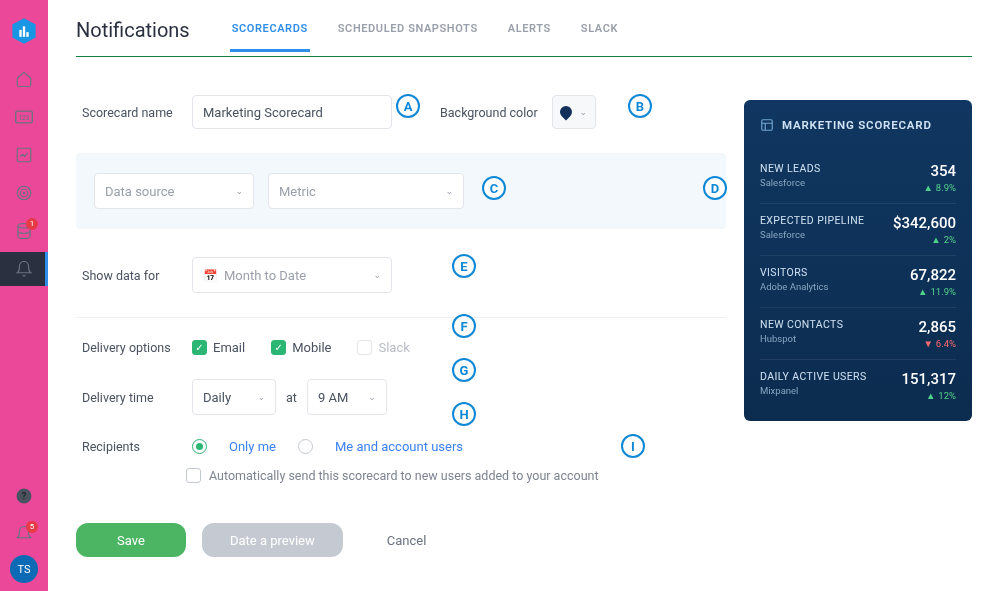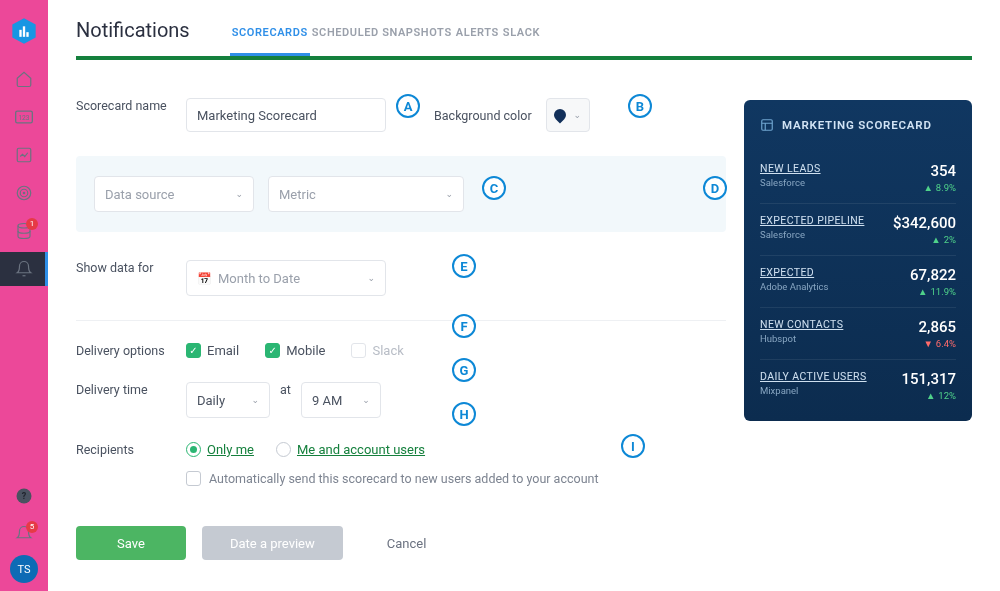--- a/index.html
+++ b/index.html
@@ -14,28 +14,28 @@
 .sidebar .nav-item .ic { stroke:#6b7380; fill:none; }
 .sidebar .nav-item.active { background:#2b3040; }
 .sidebar .nav-item.active::after { content:""; position:absolute; right:0; top:0; bottom:0; width:3px; background:#2f8fe8; }
 .sidebar .nav-item .badge { position:absolute; top:4px; right:10px; width:12px; height:12px; background:#e63a46; border-radius:50%; font-size:8px; color:#fff; display:flex; align-items:center; justify-content:center; line-height:1;}
 .sidebar .spacer { flex:1; }
 .sidebar .avatar { width:28px; height:28px; border-radius:50%; background:#0d6bb5; color:#fff; font-size:11px; display:flex; align-items:center; justify-content:center; margin-bottom:8px; }
 
 
 .main { flex:1; padding: 18px 28px 0 28px; position:relative; }
 
-.page-head { display:flex; align-items:flex-end; gap:40px; border-bottom:4px solid #15803d; }
+.page-head { display:flex; align-items:center; gap:40px; border-bottom:1px solid #15803d; }
 .page-title { font-size:20px; color:#2b3040; font-weight:400; padding-bottom:14px; }
-.tabs { display:flex; font-size:11px; letter-spacing:0.6px; }
+.tabs { display:flex; gap:26px; font-size:11px; letter-spacing:0.6px; }
 .tab { color:#9aa0ab; padding: 0 2px 14px 2px; cursor:pointer; font-weight:600;}
 .tab.active { color:#2f8fe8; border-bottom:3px solid #2f8fe8; }
 
 .form-area { padding-top: 38px; width: 650px; }
-.row { display:flex; align-items:flex-start; margin-bottom: 24px; }
+.row { display:flex; align-items:center; margin-bottom: 24px; margin-left: 6px; }
 .lbl { width:110px; font-size:12.5px; color:#4a5260; }
 .input { height:34px; border:1px solid #e2e5ea; border-radius:4px; padding:0 10px; font-size:13px; color:#4a5260; background:#fff; display:flex; align-items:center; }
 .name-input { width:200px; }
 .bgcolor { margin-left:48px; display:flex; align-items:center; gap:14px;}
 .colorbox { width:44px; height:34px; border:1px solid #e2e5ea; background:#f7f8f9; border-radius:4px; display:flex; align-items:center; justify-content:space-evenly; cursor:pointer;}
 .swatch { width:12px; height:12px; border-radius:50% 50% 50% 0; transform: rotate(-45deg); background:#12305a; }
 .caret { font-size:9px; color:#9aa0ab; }
 
 .datasource-block { background:#f2f8fb; border-radius:4px; padding:20px 18px; margin-bottom:28px; display:flex; gap:14px; position:relative;}
 .select { height:36px; border:1px solid #e2e5ea; border-radius:4px; background:#fff; padding:0 10px; font-size:13px; color:#9aa0ab; display:flex; align-items:center; justify-content:space-between; cursor:pointer; }
@@ -52,41 +52,41 @@
 .chk .box { width:15px; height:15px; border:1px solid #c5cad2; border-radius:3px; display:flex; align-items:center; justify-content:center;}
 .chk .box.checked { background:#2bb673; border-color:#2bb673; color:#fff; font-size:10px;}
 .chk.disabled { color:#b8bdc6; }
 .chk.disabled .box { border-color:#e2e5ea; }
 
 .freq { width:84px; justify-content:space-between; color:#4a5260;}
 .attxt { font-size:12.5px; color:#4a5260; margin:0 10px; }
 .time { width:80px; justify-content:space-between; color:#4a5260;}
 
 .radios { display:flex; gap:22px; align-items:center;}
-.radio { display:flex; align-items:center; gap:6px; font-size:13px; color:#15803d; cursor:pointer;text-decoration:underline;}
+.radio { display:flex; align-items:center; gap:22px; font-size:13px; color:#3b82f6; cursor:pointer;}
 .rdot { width:15px; height:15px; border:1px solid #c5cad2; border-radius:50%; display:flex; align-items:center; justify-content:center;}
 .rdot.on { border-color:#2bb673; }
 .rdot.on::after { content:""; width:7px; height:7px; background:#2bb673; border-radius:50%; }
 
 .auto-row { display:flex; align-items:center; gap:8px; font-size:12.5px; color:#7d8491; margin-left:110px; margin-top:-10px; margin-bottom:40px;}
 .auto-row .box { width:15px; height:15px; border:1px solid #c5cad2; border-radius:3px;}
 
 .actions { display:flex; gap:16px; align-items:center; }
-.btn { height:34px; border:none; border-radius:4px; padding:0 28px; font-size:13px; cursor:pointer; }
+.btn { height:34px; border:none; border-radius:12px; padding:0 28px; font-size:13px; cursor:pointer; }
 .btn.save { background:#4cb563; color:#fff; width:110px; padding:0;}
 .btn.preview { background:#c5cad2; color:#fff; }
 .btn.cancel { background:transparent; color:#6b7280; }
 
 
 .card { position:absolute; right:28px; top:100px; width:228px; background:linear-gradient(180deg,#103761 0%, #0c2c4f 100%); border-radius:6px; padding:18px 16px 10px 16px; color:#fff; }
 .card-title { font-size:11.5px; letter-spacing:0.8px; font-weight:600; margin-bottom:20px; display:flex; align-items:center; gap:8px; color:#d2e4f5;}
 .metric-row { display:flex; justify-content:space-between; align-items:flex-start; padding:10px 0; border-top:1px solid rgba(255,255,255,0.08);}
 .metric-row:first-of-type{ border-top:none;}
 .m-left { display:flex; flex-direction:column; }
-.m-name { font-size:10.5px; letter-spacing:0.4px; color:#cfe0f0;text-decoration:underline;}
+.m-name { font-size:10.5px; letter-spacing:0.4px; color:#cfe0f0;}
 .m-src { font-size:9.5px; color:#88a6c2; margin-top:2px;}
 .m-right { text-align:right; }
 .m-val { font-size:15px; font-weight:500; color:#fff;}
 .m-delta { font-size:9.5px; margin-top:2px; display:flex; gap:3px; justify-content:flex-end; align-items:center;}
 .up { color:#4fd28a; }
 .down { color:#ff6b6b; }
 
 
 .letter { position:absolute; width:24px; height:24px; border:2.5px solid #0d88d6; border-radius:50%; color:#0d88d6; font-weight:700; font-size:13px; display:flex; align-items:center; justify-content:center; background:#fff; pointer-events:none; z-index:5;}
 </style>
@@ -291,21 +291,21 @@
             <div class="m-right">
               <div class="m-val">$342,600</div>
               <div class="m-delta up">
                 <span>▲</span>
                 <span>2%</span>
               </div>
             </div>
           </div>
           <div class="metric-row">
             <div class="m-left">
-              <span class="m-name">EXPECTED</span>
+              <span class="m-name">VISITORS</span>
               <span class="m-src">Adobe Analytics</span>
             </div>
             <div class="m-right">
               <div class="m-val">67,822</div>
               <div class="m-delta up">
                 <span>▲</span>
                 <span>11.9%</span>
               </div>
             </div>
           </div>

